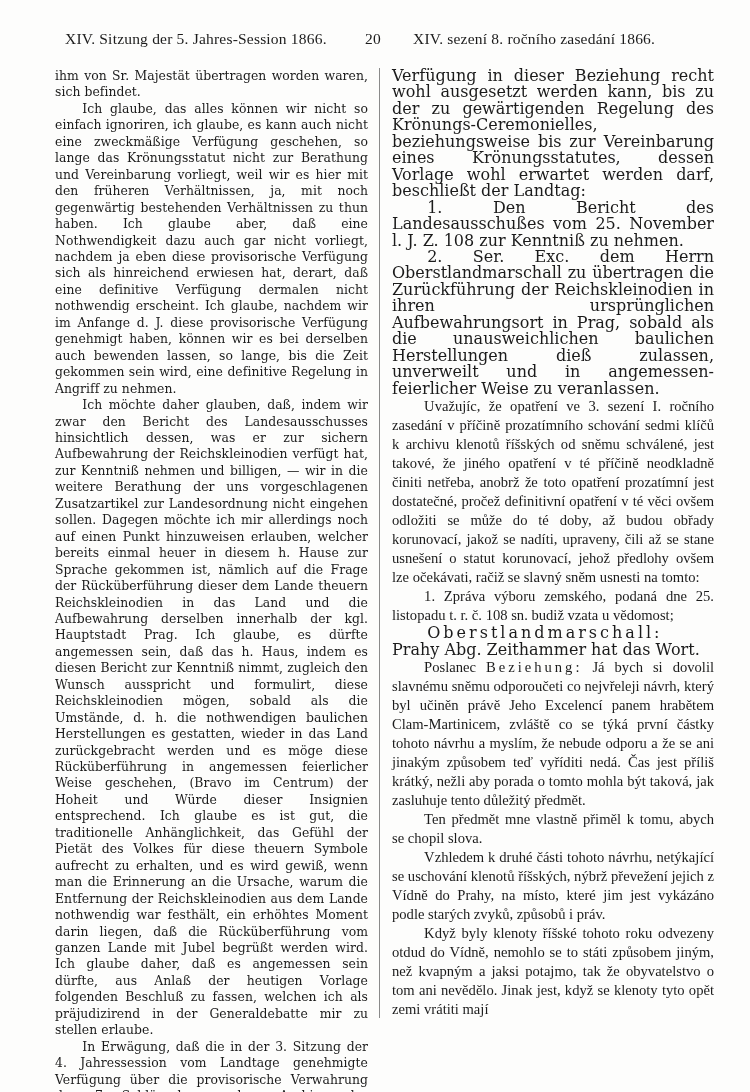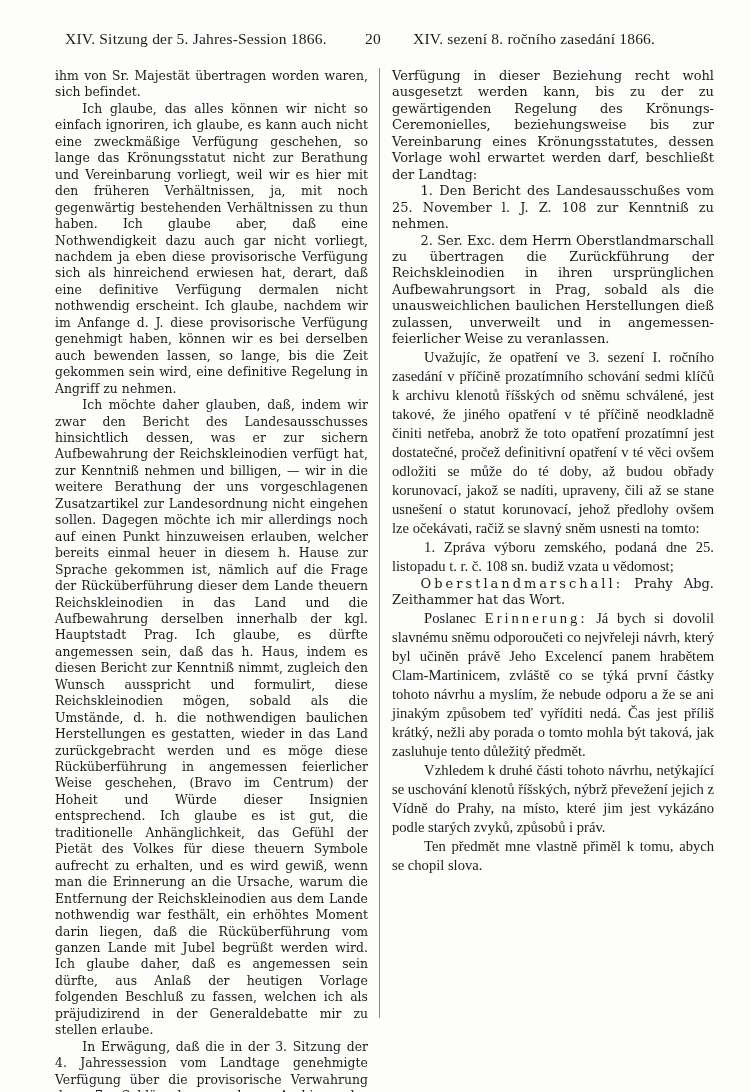--- a/index.html
+++ b/index.html
@@ -7,21 +7,21 @@
          font-family: "DejaVu Serif", serif; color: #1b1b1b; }
   .page { position: absolute; left: 0; top: 0; width: 750px; height: 1092px; background: #fdfdfc; }
   .header { position: absolute; top: 30px; left: 60px; width: 640px; height: 22px;
             font-family: "Liberation Serif", serif; font-size: 15.5px; letter-spacing: 0.2px; }
   .header .left { position: absolute; left: 5px; top: 0; }
   .header .num { position: absolute; left: 305px; top: 0; }
   .header .right { position: absolute; left: 353px; top: 0; }
   .col { position: absolute; top: 68px; font-size: 13.1px; line-height: 16.45px; text-align: justify; }
   .col.left { left: 55px; width: 313px; font-family: "DejaVu Serif", serif; font-size: 12.4px; letter-spacing: 0.05px; }
   .col.right { left: 392px; width: 322px; }
-  .fraktur { font-family: "DejaVu Serif", serif; font-size: 13px; }
+  .fraktur { font-family: "DejaVu Serif", serif; font-size: 16px; }
   .roman { font-family: "Liberation Serif", serif; font-size: 14.6px; line-height: 19px; }
   .col p { margin: 0; }
   .col p.ind { text-indent: 2.2em; }
   .spaced { letter-spacing: 3px; }
   .divider { position: absolute; left: 379px; top: 68px; width: 1px; height: 950px; background: #8a8a8a; }
 </style>
 </head>
 <body>
 
 <div class="page">
@@ -51,21 +51,22 @@
       <p class="ind">Uvažujíc, že opatření ve 3. sezení I. ročního zasedání v příčině prozatímního schování sedmi klíčů k archivu klenotů říšských od sněmu schválené, jest takové, že jiného opatření v té příčině neodkladně činiti netřeba, anobrž že toto opatření prozatímní jest dostatečné, pročež definitivní opatření v té věci ovšem odložiti se může do té doby, až budou obřady korunovací, jakož se nadíti, upraveny, čili až se stane usnešení o statut korunovací, jehož předlohy ovšem lze očekávati, račiž se slavný sněm usnesti na tomto:</p>
       <p class="ind">1. Zpráva výboru zemského, podaná dne 25. listopadu t. r. č. 108 sn. budiž vzata u vědomost;</p>
     </div>
     <p class="ind fraktur">
       <span class="spaced">Oberstlandmarschall:</span>
       <span>Prahy Abg. Zeithammer hat das Wort.</span>
     </p>
     <div class="roman">
       <p class="ind">
         <span>Poslanec</span>
-        <span class="spaced">Erinnerung:</span>
+        <span class="spaced">Beziehung:</span>
         <span>Já bych si dovolil slavnému sněmu odporoučeti co nejvřeleji návrh, který byl učiněn právě Jeho Excelencí panem hrabětem Clam-Martinicem, zvláště co se týká první částky tohoto návrhu a myslím, že nebude odporu a že se ani jinakým způsobem teď vyříditi nedá. Čas jest příliš krátký, nežli aby porada o tomto mohla být taková, jak zasluhuje tento důležitý předmět.</span>
       </p>
+      <p class="ind">Ten předmět mne vlastně přiměl k tomu, abych se chopil slova.</p>
       <p class="ind">Vzhledem k druhé části tohoto návrhu, netýkající se uschování klenotů říšských, nýbrž převežení jejich z Vídně do Prahy, na místo, které jim jest vykázáno podle starých zvyků, způsobů i práv.</p>
-      <p class="ind">Ten předmět mne vlastně přiměl k tomu, abych se chopil slova.</p>
+      <p class="ind">Když byly klenoty říšské tohoto roku odvezeny otdud do Vídně, nemohlo se to státi způsobem jiným, než kvapným a jaksi potajmo, tak že obyvatelstvo o tom ani nevědělo. Jinak jest, když se klenoty tyto opět zemi vrátiti mají</p>
     </div>
   </div>
 
 </div>
 
 </body></html>

